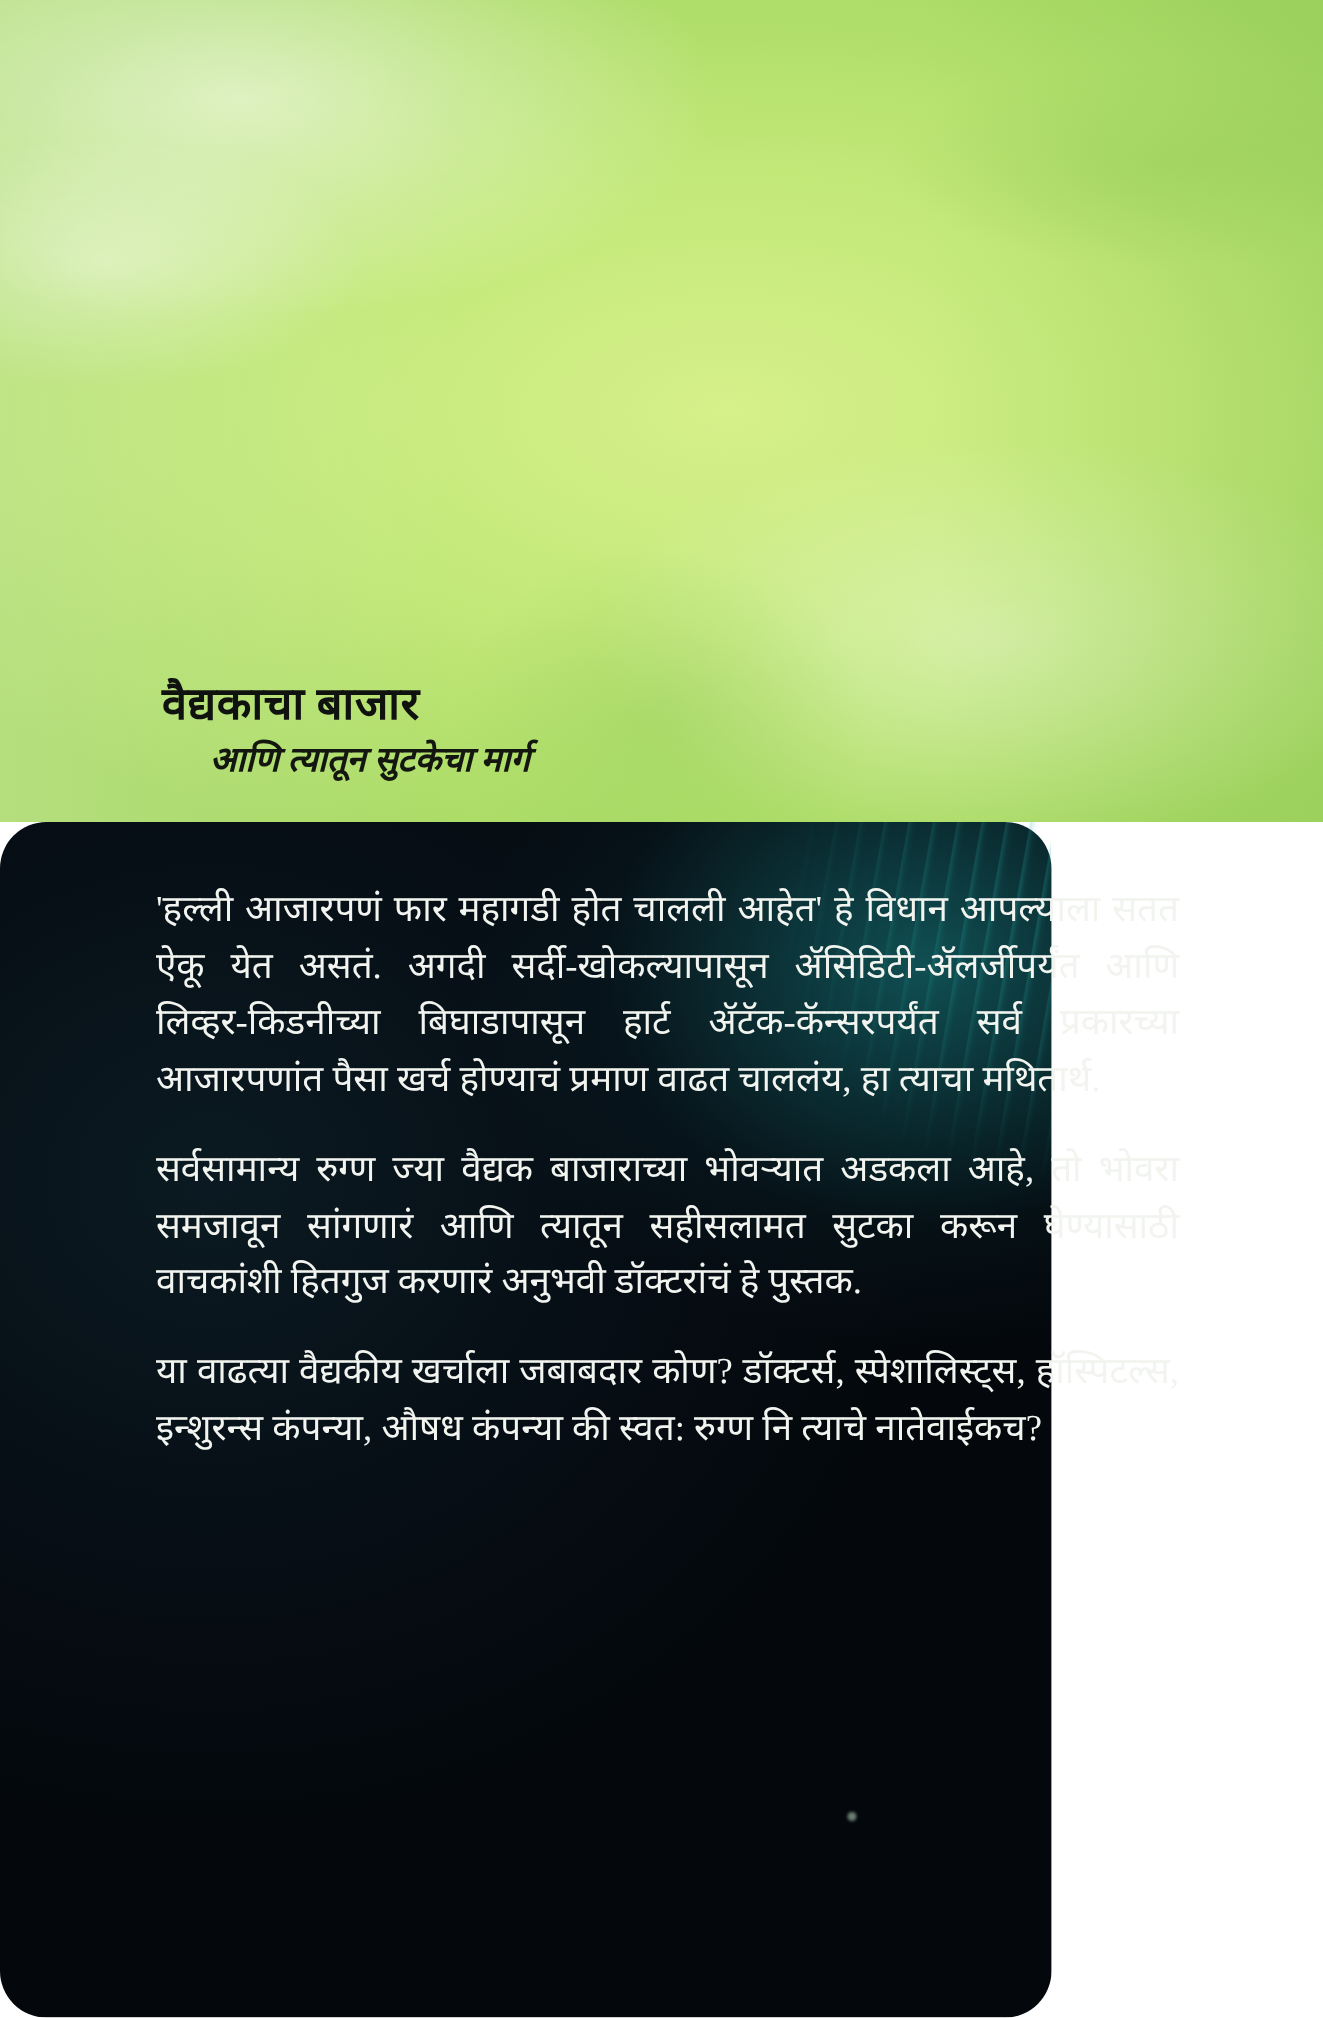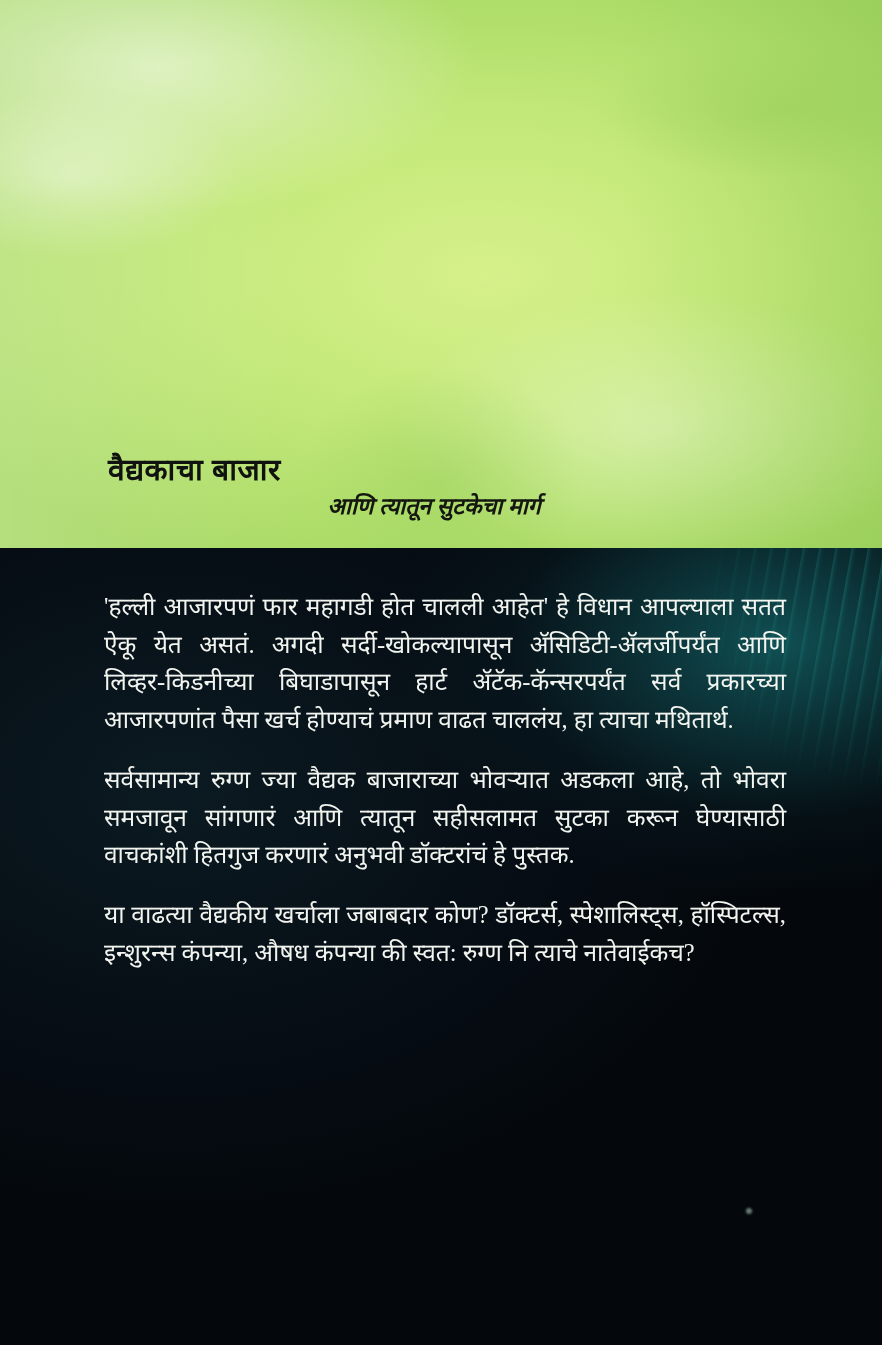--- a/index.html
+++ b/index.html
@@ -50,50 +50,50 @@
   }
 
   
   .title-block {
     position: absolute;
     left: 108px;
     top: 452px;
     width: 620px;
   }
   .book-title {
-    font-family: Liberation Sans, sans-serif;
+    font-family: Liberation Serif, serif;
     font-size: 30px;
     font-weight: bold;
     color: #10120f;
     letter-spacing: 0.5px;
     line-height: 1.18;
     margin: 0;
   }
   .book-subtitle {
     font-family: "Liberation Serif", serif;
     font-size: 23px;
     font-style: italic;
     font-weight: bold;
     color: #14170f;
     line-height: 1.2;
     margin: 6px 0 0 32px;
-    text-align: center;
   }
 
   
   .bottom-panel {
     position: absolute;
     left: 0;
     top: 548px;
-    width: 882px;
+    width: 701px;
     height: 797px;
     background:
       radial-gradient(ellipse 55% 40% at 88% 12%, rgba(18,92,96,0.85) 0%, rgba(10,40,48,0.25) 55%, rgba(6,18,24,0) 80%),
       radial-gradient(ellipse 70% 55% at 20% 30%, #0b1a22 0%, #060d14 60%, #04080c 100%),
       linear-gradient(180deg, #06121a 0%, #050c12 55%, #04090e 100%);
+    border-radius: 31px;
   }
   .streaks {
     position: absolute;
     right: 0;
     top: 0;
     width: 300px;
     height: 330px;
     background:
       repeating-linear-gradient(100deg,
         rgba(26,150,150,0.0) 0px,

